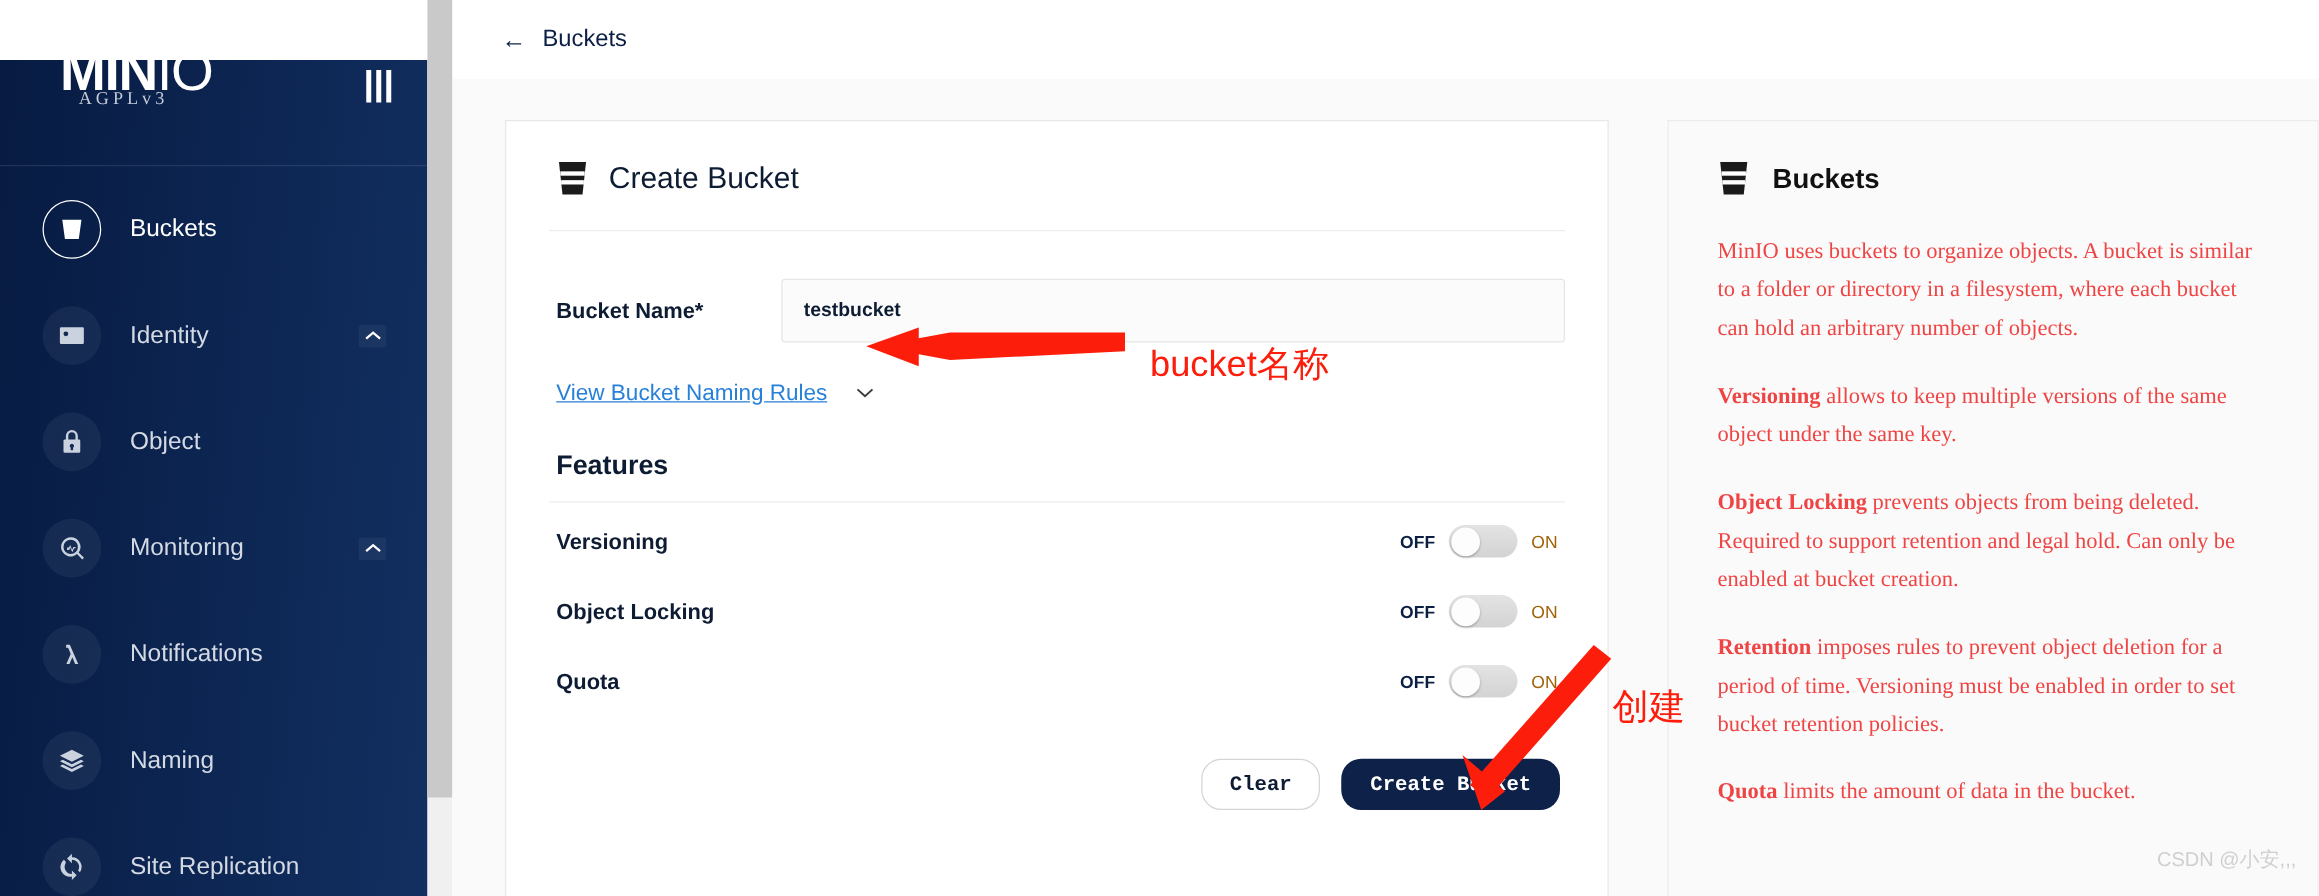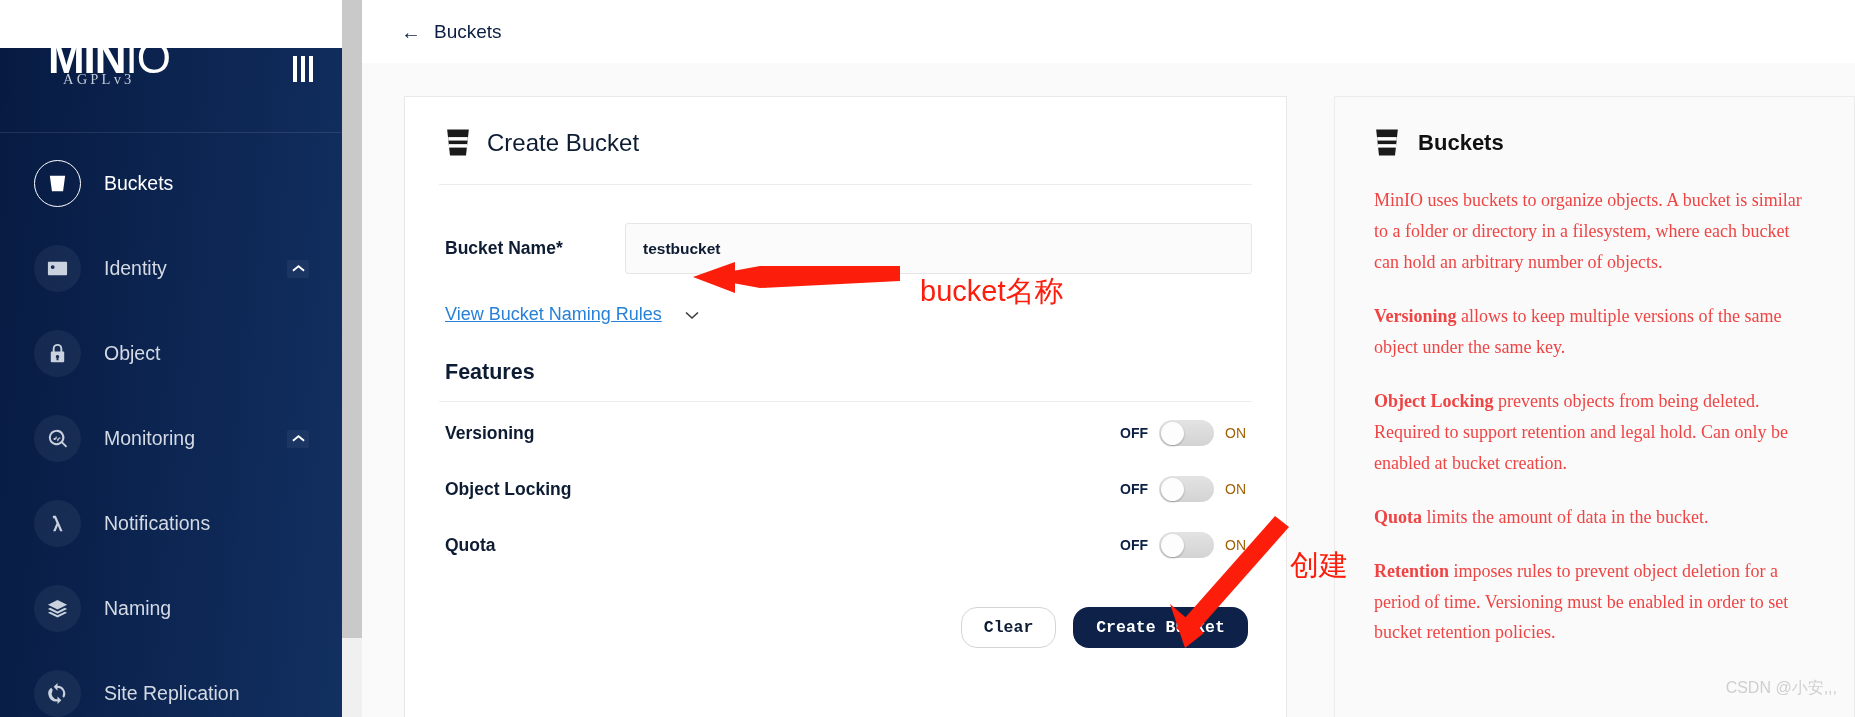--- a/index.html
+++ b/index.html
@@ -413,22 +413,22 @@
               <path fill="#1b1b1b" d="M2 1h20l-2.6 24H4.6L2 1z"></path>
               <rect x="3" y="8" width="18" height="3.2" fill="#ffffff"></rect>
               <rect x="3.6" y="14.5" width="16.8" height="3.2" fill="#ffffff"></rect>
             </svg>
             <span class="t">Buckets</span>
           </div>
 
           <p class="info-p"><b></b><span>MinIO uses buckets to organize objects. A bucket is similar to a folder or directory in a filesystem, where each bucket can hold an arbitrary number of objects.</span></p>
           <p class="info-p"><b>Versioning</b><span> allows to keep multiple versions of the same object under the same key.</span></p>
           <p class="info-p"><b>Object Locking</b><span> prevents objects from being deleted. Required to support retention and legal hold. Can only be enabled at bucket creation.</span></p>
+          <p class="info-p"><b>Retention</b><span> imposes rules to prevent object deletion for a period of time. Versioning must be enabled in order to set bucket retention policies.</span></p>
           <p class="info-p"><b>Quota</b><span> limits the amount of data in the bucket.</span></p>
-          <p class="info-p"><b>Retention</b><span> imposes rules to prevent object deletion for a period of time. Versioning must be enabled in order to set bucket retention policies.</span></p>
         </aside>
 
       </div>
     </div>
 
     <div class="watermark">CSDN @小安,,,</div>
   </div>
 
   <svg class="anno" style="left:0; top:0; width:1855px; height:717px;">
 

